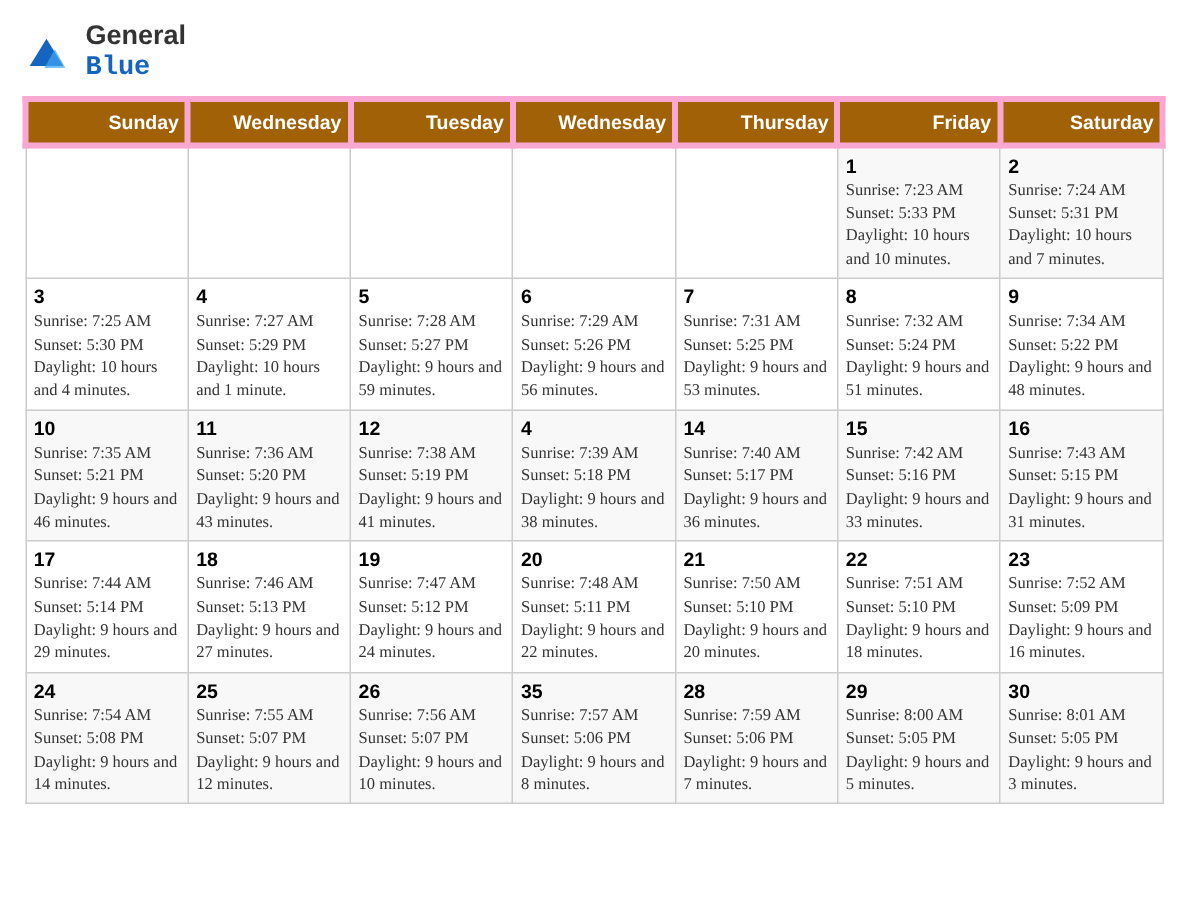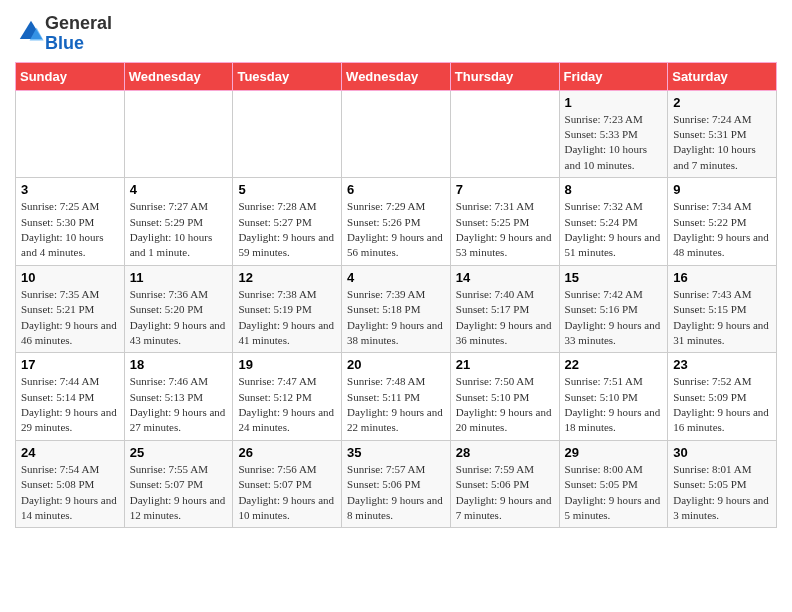--- a/index.html
+++ b/index.html
@@ -11,30 +11,31 @@
       padding: 10px 15px;
     }
     .header {
       display: flex;
       align-items: flex-start;
       justify-content: space-between;
       margin-bottom: 8px;
     }
     .logo {
       display: flex;
-      align-items: center;
+      align-items: flex-end;
       margin-top: 4px;
+      gap: 12px;
     }
     .logo-text {
       font-size: 18px;
       font-weight: bold;
       line-height: 1.1;
     }
     .logo-general { color: #333; }
-    .logo-blue { color: #1565c0; }
+    .logo-blue { color: #1565c0; font-family: Liberation Mono, monospace; }
     .logo-icon {
       width: 28px;
       height: 28px;
       margin-left: 2px;
     }
     .title-block { text-align: right; }
     .month-title {
       font-size: 36px;
       color: #222;
       font-weight: normal;
@@ -42,27 +43,27 @@
     .location {
       font-size: 16px;
       color: #444;
     }
     table {
       width: 100%;
       border-collapse: collapse;
       font-size: 11px;
     }
     thead tr th {
-      background-color: #ef4444;
+      background-color: #a16207;
       color: #fff;
       padding: 6px 4px;
-      text-align: left;
+      text-align: right;
       font-size: 13px;
       font-weight: bold;
-      border: 1px solid #f9a8d4;
+      border: 4px solid #f9a8d4;
     }
     tbody tr td {
       border: 1px solid #ccc;
       vertical-align: top;
       padding: 4px 5px;
       min-height: 80px;
       width: calc(100% / 7);
       background: #fff;
     }
     tbody tr:nth-child(odd) td {

